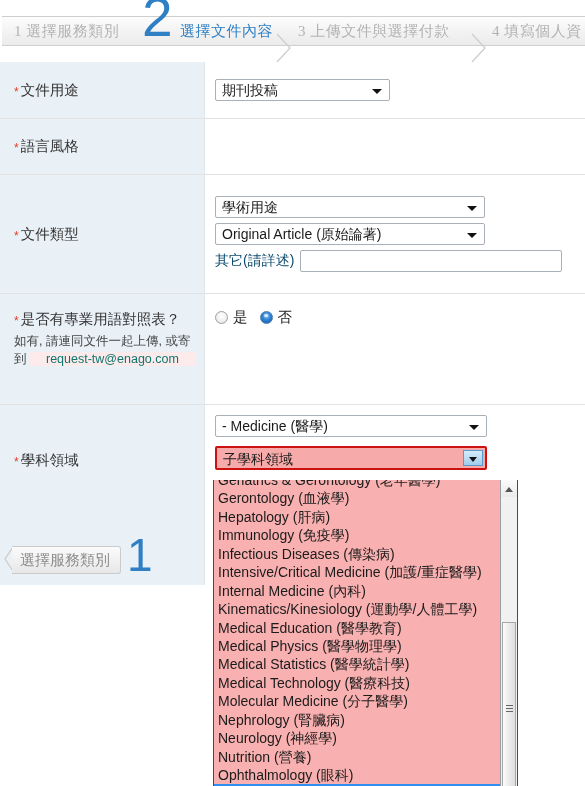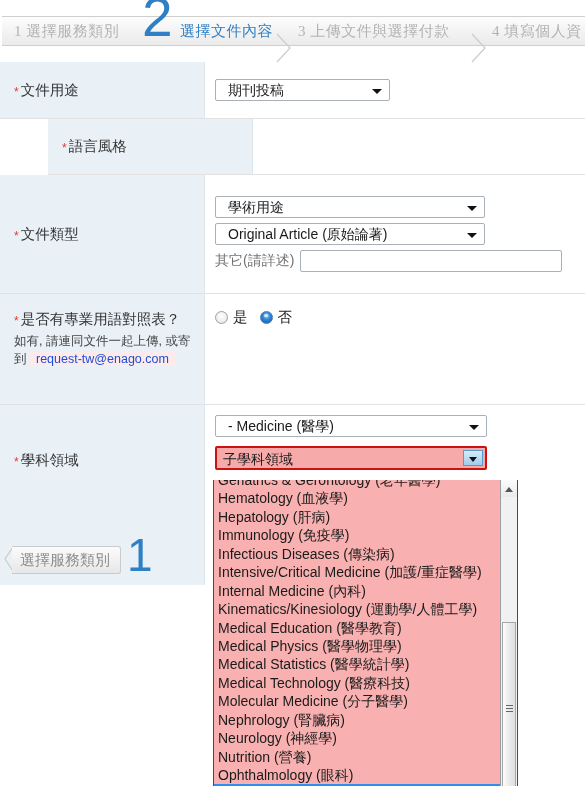--- a/index.html
+++ b/index.html
@@ -43,46 +43,46 @@
   .row{display:flex;border-bottom:1px solid #e2e2e2;position:relative;}
   .lbl{
     width:205px;box-sizing:border-box;
     background:#e9f1f7;border-right:1px solid #dfe7ee;
     padding:0 8px 0 14px;
     display:flex;flex-direction:column;justify-content:center;
   }
   .lbl .main{font-size:14.5px;color:#333;white-space:nowrap;}
   .lbl .sub{font-size:12.5px;color:#444;line-height:18px;margin-top:3px;}
   .star{color:#e23b27;font-size:12px;vertical-align:-1px;margin-right:2px;}
-  .mail{color:#1d4ed8;background:#fdeaea;padding:0 6px;text-decoration:none;}
+  .mail{color:#0f766e;background:#fdeaea;padding:0 16px;text-decoration:none;}
   .fld{
     flex:1;box-sizing:border-box;padding:10px 0 10px 10px;
     display:flex;flex-direction:column;justify-content:center;gap:6px;
   }
 
   
   .sel{
     position:relative;box-sizing:border-box;height:22px;
     background:#fff;border:1px solid #a9b0b7;border-radius:2px;
     font-size:14px;color:#1a1a1a;line-height:20px;
-    padding:0 24px 0 12px;white-space:nowrap;overflow:hidden;
+    padding:0 24px 0 6px;white-space:nowrap;overflow:hidden;
     display:inline-block;
   }
   .sel:after{
     content:"";position:absolute;right:7px;top:9px;
     border-left:5px solid transparent;border-right:5px solid transparent;
     border-top:5px solid #111;
   }
   .sel.w175{width:175px;}
   .sel.w85{width:85px;}
   .sel.w270{width:270px;}
   .sel.w272{width:272px;}
 
   .inline{display:flex;align-items:center;gap:6px;}
-  .inline .txtlabel{font-size:14px;color:#737373;white-space:nowrap;}
+  .inline .txtlabel{font-size:14px;color:#0c4a6e;white-space:nowrap;}
   .tinput{
     box-sizing:border-box;width:262px;height:22px;
     border:1px solid #a9b0b7;border-radius:2px;background:#fff;
   }
 
   .radios{display:flex;align-items:center;gap:12px;padding-top:2px;}
   .radio{display:flex;align-items:center;gap:5px;font-size:14.5px;color:#222;}
   .rdot{
     width:13px;height:13px;border-radius:50%;
     background:radial-gradient(circle at 50% 38%,#ffffff 0%,#f0f0f0 55%,#d8d8d8 100%);
@@ -217,21 +217,21 @@
     <div class="lbl">
       <div class="main">
         <span class="star">*</span><span>文件用途</span>
       </div>
     </div>
     <div class="fld">
       <div class="sel w175">期刊投稿</div>
     </div>
   </div>
 
-  <div class="row" style="height:55px;margin-left:48px;">
+  <div class="row" style="height:55px;">
     <div class="lbl">
       <div class="main">
         <span class="star">*</span><span>語言風格</span>
       </div>
     </div>
   </div>
 
   <div class="row" style="height:118px;">
     <div class="lbl">
       <div class="main">
@@ -297,21 +297,21 @@
     <svg width="10" height="26" viewBox="0 0 10 26">
         <path d="M9 1 L1 13 L9 25" fill="none" stroke="#cbcbcb" stroke-width="1.3"></path>
       </svg>
   </div>
   <div class="pill">選擇服務類別</div>
 </div>
 
 <div id="listbox">
   <div id="listitems">
       <div class="opt">Geriatrics &amp; Gerontology (老年醫學)</div>
-      <div class="opt">Hematology (血液學)</div>
+      <div class="opt">Gerontology (血液學)</div>
       <div class="opt">Hepatology (肝病)</div>
       <div class="opt">Immunology (免疫學)</div>
       <div class="opt">Infectious Diseases (傳染病)</div>
       <div class="opt">Intensive/Critical Medicine (加護/重症醫學)</div>
       <div class="opt">Internal Medicine (內科)</div>
       <div class="opt">Kinematics/Kinesiology (運動學/人體工學)</div>
       <div class="opt">Medical Education (醫學教育)</div>
       <div class="opt">Medical Physics (醫學物理學)</div>
       <div class="opt">Medical Statistics (醫學統計學)</div>
       <div class="opt">Medical Technology (醫療科技)</div>

